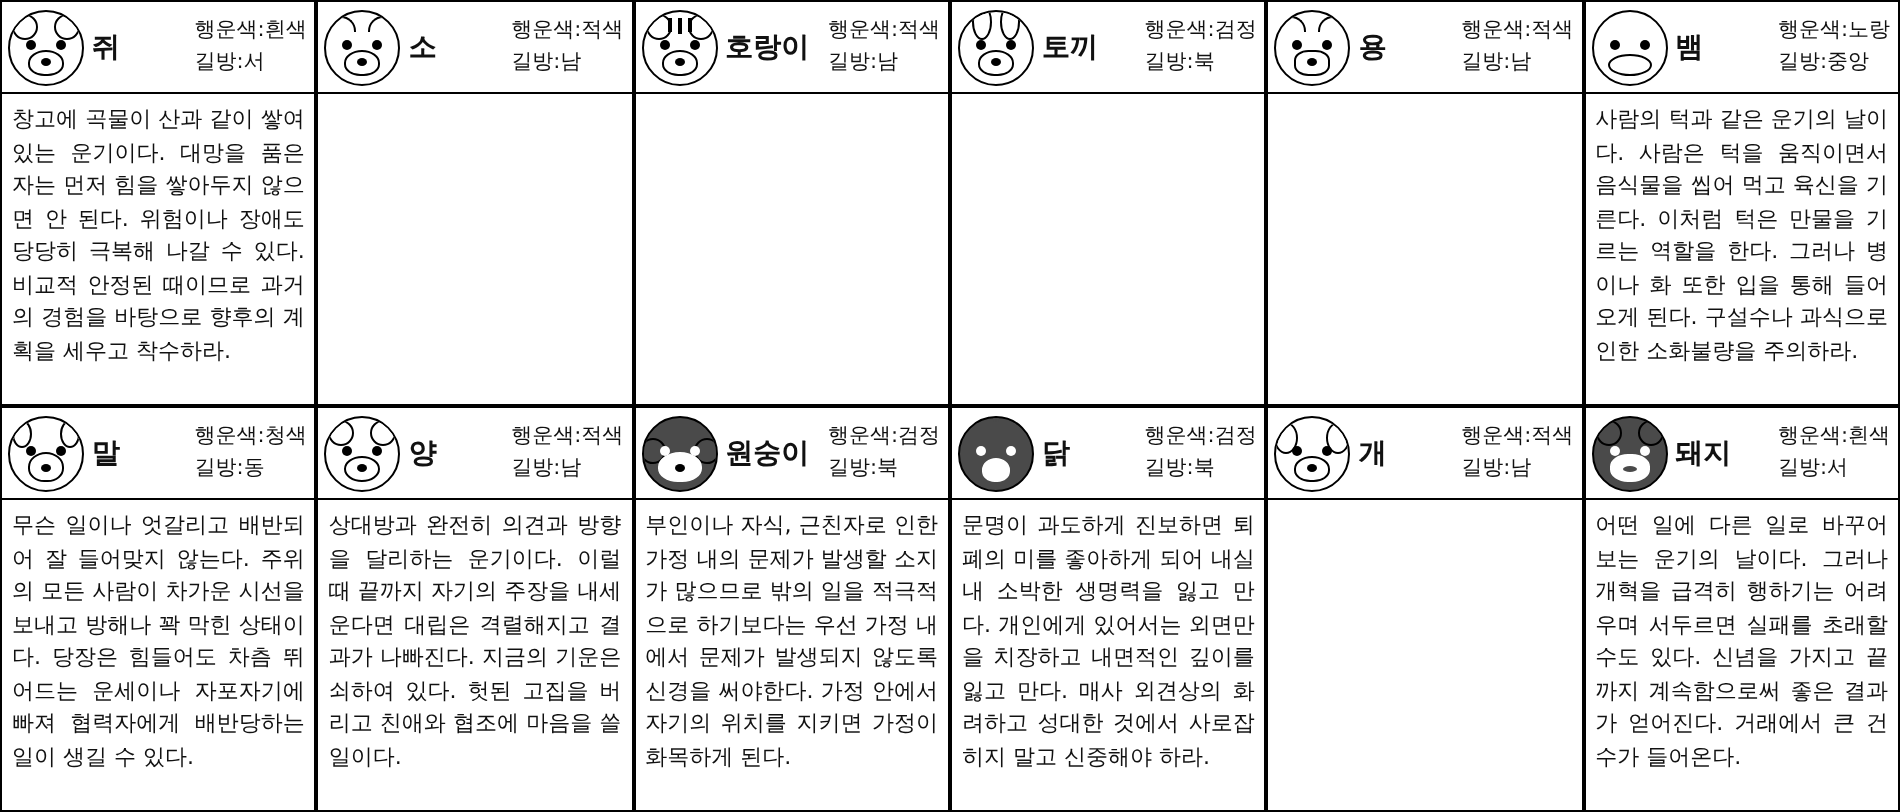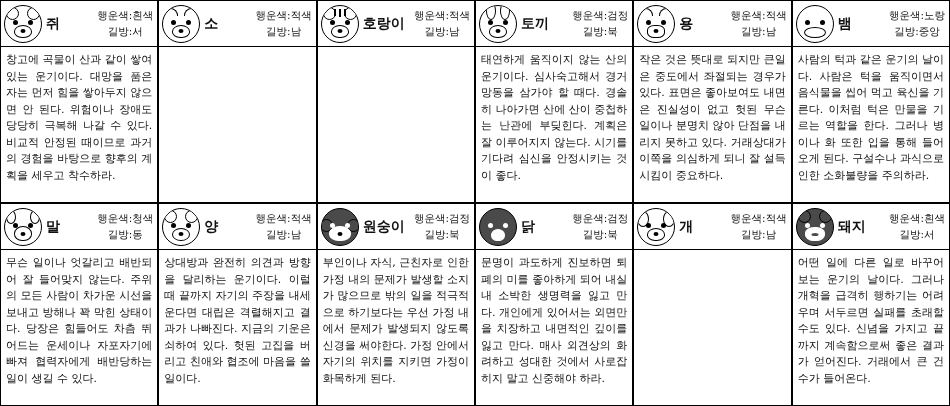--- a/index.html
+++ b/index.html
@@ -77,21 +77,21 @@
   .name{
     font-size:14px;font-weight:bold;
     flex:0 0 auto;
     padding:0 2px;
     white-space:nowrap;
   }
   .meta{
     margin-left:auto;
     font-size:10.5px;
     line-height:1.45;
-    text-align:center;
+    text-align:left;
     white-space:nowrap;
     padding-right:1px;
   }
   .body{
     font-size:11px;
     line-height:1.5;
     padding:5px 5px 3px 5px;
     text-align:justify;
     word-break:break-all;
     flex:1 1 auto;
@@ -170,40 +170,38 @@
           <span class="eye r"></span>
         <span class="snout"></span>
           <span class="nose"></span>
       </div>
       <div class="name">토끼</div>
       <div class="meta">
         <div><span>행운색:</span><span>검정</span></div>
         <div><span>길방:</span><span>북</span></div>
       </div>
     </div>
-    <div class="body">태연하게 움직이지 않는 산의 운기이다. 심사숙고해서 경거망동을 삼가야 할 때다. 경솔히 나아가면 산에 산이 중첩하는 난관에 부딪힌다. 계획은 잘 이루어지지 않는다. 시기를 기다려 심신을 안정시키는 것이 좋다.</div>
   </div>
 
   <div class="cell rowtop">
     <div class="head">
       <div class="face">
         <span class="horn l"></span>
           <span class="horn r"></span>
         <span class="eye l"></span>
           <span class="eye r"></span>
         <span class="snout" style="border-radius:40%;"></span>
           <span class="nose"></span>
       </div>
       <div class="name">용</div>
       <div class="meta">
         <div><span>행운색:</span><span>적색</span></div>
         <div><span>길방:</span><span>남</span></div>
       </div>
     </div>
-    <div class="body">작은 것은 뜻대로 되지만 큰일은 중도에서 좌절되는 경우가 있다. 표면은 좋아보여도 내면은 진실성이 없고 헛된 무슨 일이나 분명치 않아 단점을 내리지 못하고 있다. 거래상대가 이쪽을 의심하게 되니 잘 설득시킴이 중요하다.</div>
   </div>
 
   <div class="cell rowtop">
     <div class="head">
       <div class="face">
         <span class="eye l"></span>
           <span class="eye r"></span>
         <span class="snout" style="width:20px;height:9px;border-radius:50% 50% 50% 50%;"></span>
       </div>
       <div class="name">뱀</div>

